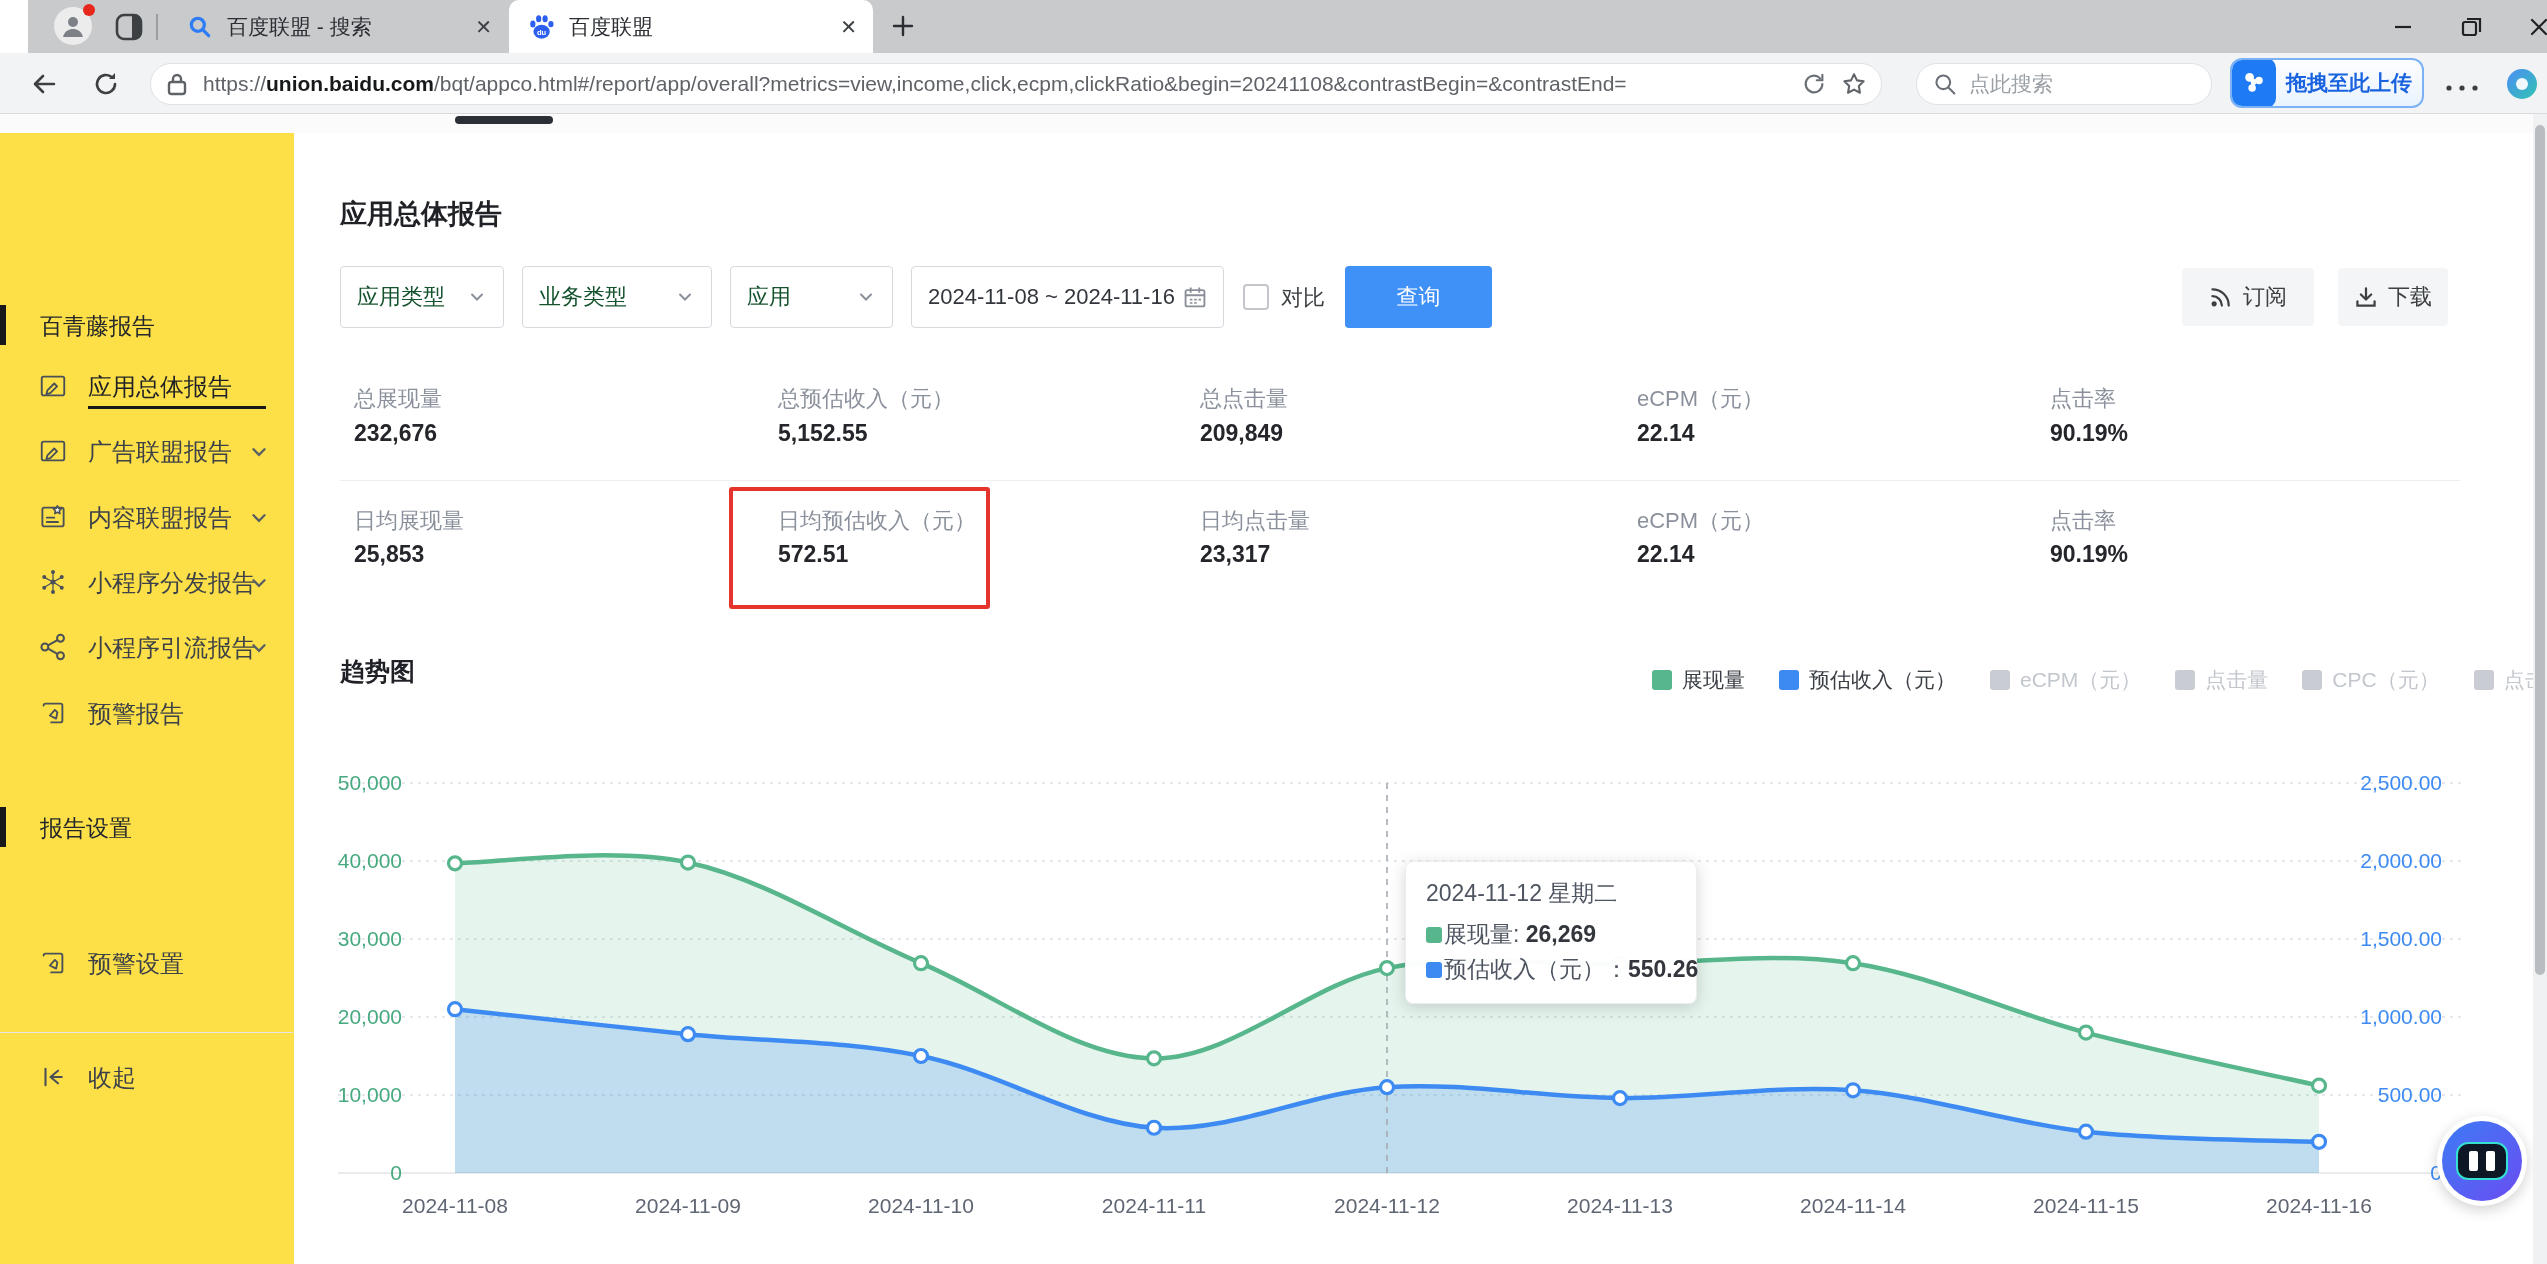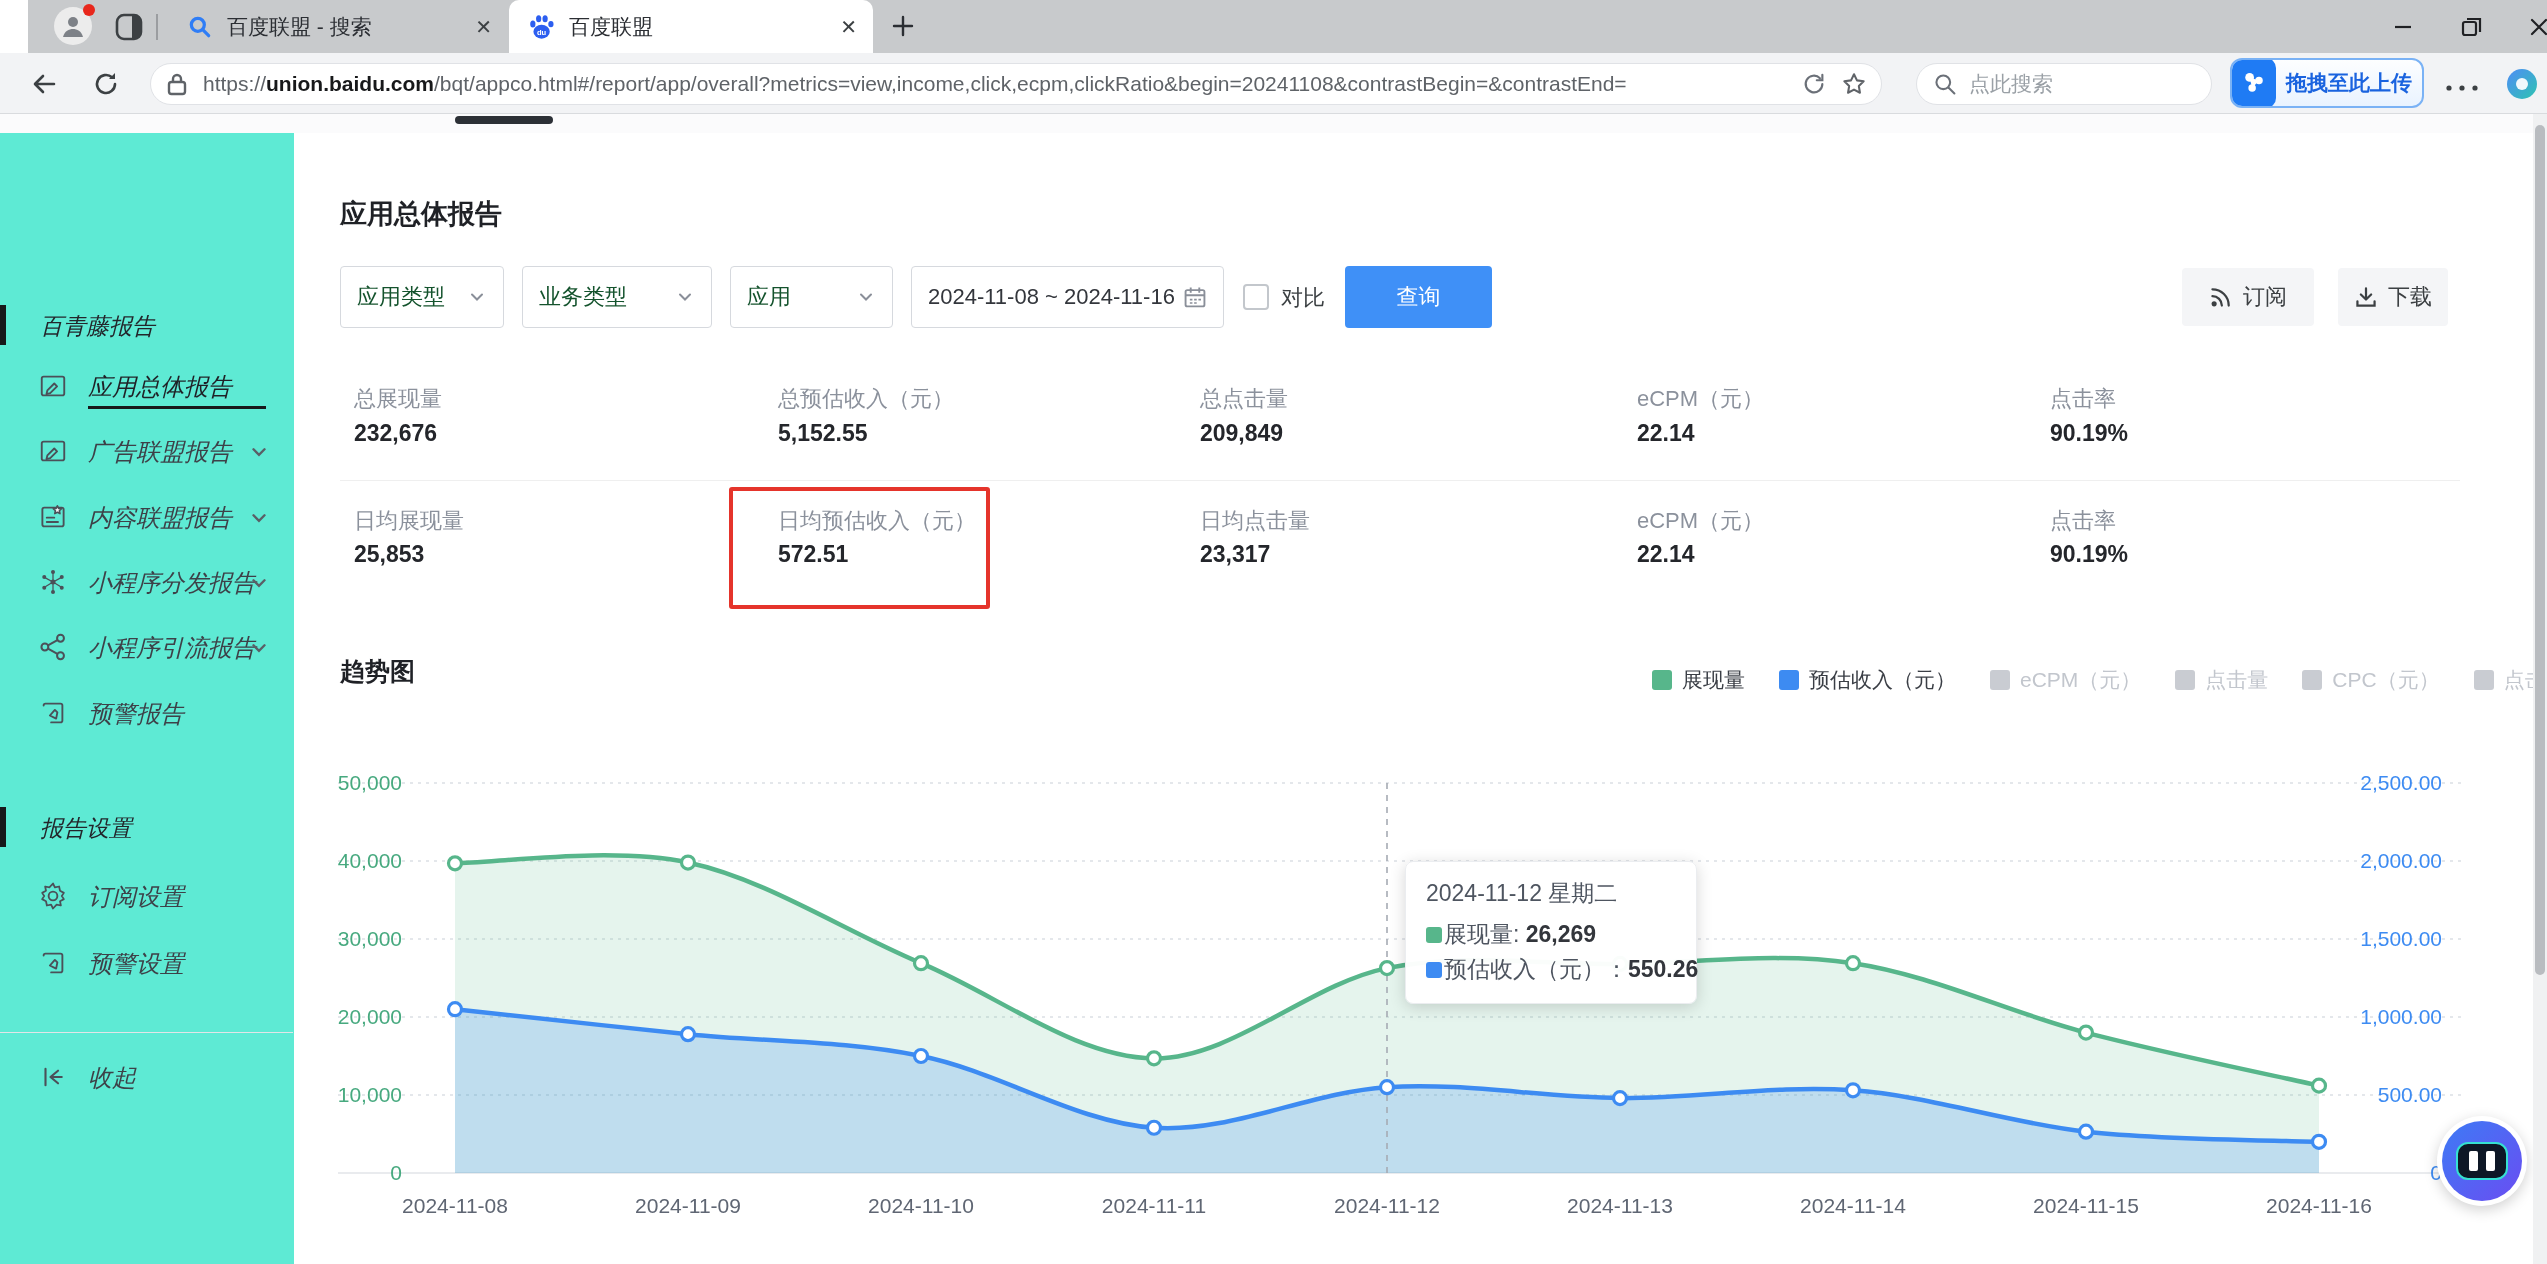--- a/index.html
+++ b/index.html
@@ -22,21 +22,21 @@
   #search-pill { left:1916px; top:10px; width:296px; height:42px; padding:0 16px; }
   #search-input { border:none; outline:none; background:transparent; font-size:21px; color:#444; width:200px; font-family:inherit; }
   #search-input::placeholder { color:#9aa0a6; }
   #netdisk-btn { left:2230px; top:5px; width:194px; height:50px; background:linear-gradient(#fdfeff,#e9f3ff); border:2px solid #7ab2f5; border-radius:12px; display:flex; align-items:center; overflow:hidden; }
   #netdisk-btn .label { font-size:21px; font-weight:bold; color:#1a63df; margin-left:10px; }
   #netdisk-ic { width:44px; height:50px; background:#1f7bf4; border-radius:10px; display:flex; align-items:center; justify-content:center; }
 
   
   #page-strip { left:0; top:114px; width:2547px; height:19px; background:#fbfbfc; }
   #nav-underline { left:455px; top:116px; width:98px; height:8px; background:#2c3036; border-radius:4px; }
-  #sidebar { left:0; top:133px; width:342px; height:1131px; background:#5eead4; border-right:1px solid #ebedef;font-style:italic; }
+  #sidebar { left:0; top:133px; width:342px; height:1131px; background:#fde047; border-right:1px solid #ebedef; }
   #main { left:294px; top:133px; width:2239px; height:1131px; background:#fff; }
   .side-header { position:absolute; left:0; width:293px; height:44px; }
   .side-header .bar { position:absolute; left:0; top:2px; width:6px; height:40px; background:#17181a; }
   .side-header .txt { position:absolute; left:40px; top:8px; font-size:23px; color:#23262b; }
   .side-item { position:absolute; left:0; width:293px; height:64px; cursor:pointer; }
   .side-item .ic { position:absolute; left:38px; top:17px; width:30px; height:30px; }
   .side-item .lbl { position:absolute; left:88px; top:17px; font-size:24px; color:#3d4148; white-space:nowrap; }
   .side-item.active .lbl { color:#1f2126; }
   .side-item .under { position:absolute; left:88px; top:52px; width:178px; height:3px; background:#17181a; }
   .side-item .chev { position:absolute; left:248px; top:22px; }
@@ -291,27 +291,20 @@
       <div class="side-item" style="top: 548px;">
         <span class="ic"><svg width="30" height="30" viewBox="0 0 48 48">
             <path d="M9 12a3 3 0 0 1 3-3h24a3 3 0 0 1 3 3v24a3 3 0 0 1-3 3H21" fill="none" stroke="#4b5058" stroke-width="3" stroke-linecap="round"></path>
             <path d="M19 28l8-9 4 4-2 10z" fill="none" stroke="#4b5058" stroke-width="3" stroke-linejoin="round"></path>
           </svg></span>
         <span class="lbl">预警报告</span>
       </div>
       <div class="side-header" style="top: 672px;">
         <div class="bar"></div>
         <div class="txt">报告设置</div>
-      </div>
-      <div class="side-item" style="top: 731px;">
-        <span class="ic"><svg width="30" height="30" viewBox="0 0 48 48">
-            <circle cx="24" cy="24" r="7" fill="none" stroke="#4b5058" stroke-width="3"></circle>
-            <path d="M24 4l3 6.2 6.8-1.4 1.4 6.8L41.4 19 38 24l3.4 5-6.2 3.4 1.4 6.8-6.8-1.4L24 44l-3-6.2-6.8 1.4-1.4-6.8L6.6 29 10 24l-3.4-5 6.2-3.4-1.4-6.8 6.8 1.4z" fill="none" stroke="#4b5058" stroke-width="2.8" stroke-linejoin="round"></path>
-          </svg></span>
-        <span class="lbl">订阅设置</span>
       </div>
       <div class="side-item" style="top: 798px;">
         <span class="ic"><svg width="30" height="30" viewBox="0 0 48 48">
             <path d="M9 12a3 3 0 0 1 3-3h24a3 3 0 0 1 3 3v24a3 3 0 0 1-3 3H21" fill="none" stroke="#4b5058" stroke-width="3" stroke-linecap="round"></path>
             <path d="M19 28l8-9 4 4-2 10z" fill="none" stroke="#4b5058" stroke-width="3" stroke-linejoin="round"></path>
           </svg></span>
         <span class="lbl">预警设置</span>
       </div>
       <div class="abs" id="side-divider"></div>
       <div class="side-item" style="top: 912px;">

